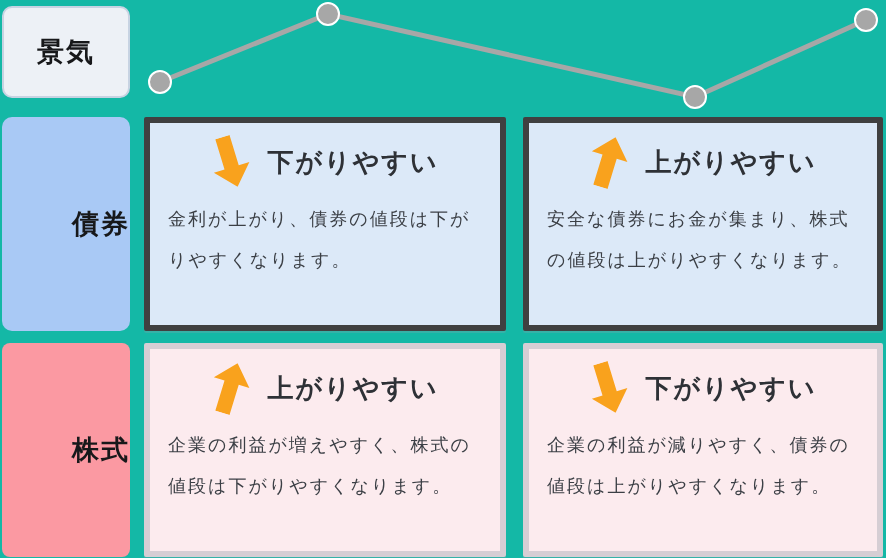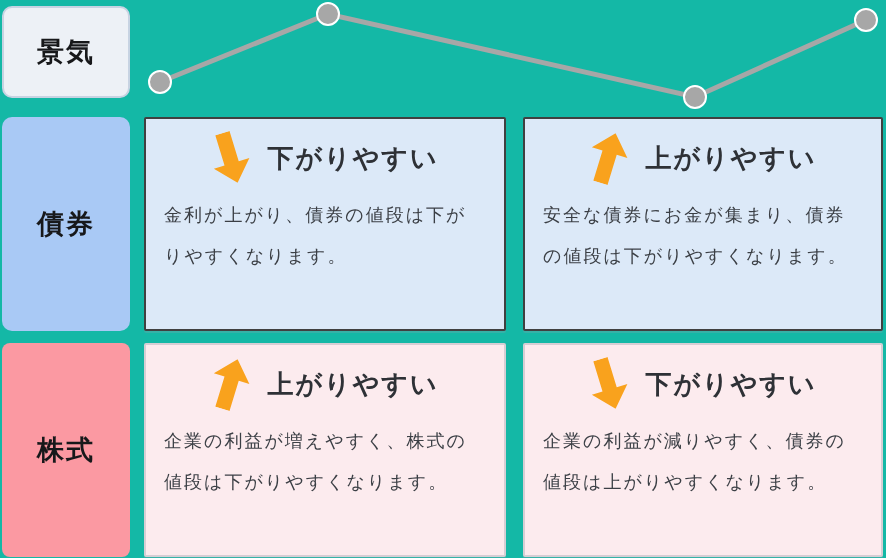--- a/index.html
+++ b/index.html
@@ -12,29 +12,29 @@
     position:absolute;left:2px;top:6px;width:128px;height:92px;
     background:#edf1f6;border:2px solid #c7d3e2;border-radius:10px;
     box-sizing:border-box;display:flex;align-items:center;justify-content:center;
   }
   .economy-box .lbl{font-size:27px;font-weight:bold;color:#17181a;letter-spacing:2px;}
   
   .cycle-chart{position:absolute;left:0;top:0;width:886px;height:115px;}
   
   .row-label{
     position:absolute;left:2px;width:128px;height:214px;border-radius:10px;
-    display:flex;align-items:center;justify-content:center;
+    display:flex;align-items:center;justify-content:flex-end;
   }
   .row-label.bonds{top:117px;background:#a9c9f5;}
   .row-label.stocks{top:343px;background:#fb99a2;border-radius:8px;}
   .row-label .lbl{font-size:27px;font-weight:bold;color:#17181a;letter-spacing:2px;}
   
   .card{
     position:absolute;height:214px;box-sizing:border-box;border-radius:2px;
-    border:2px solid #404040;box-shadow:0 2px 0 rgba(150,160,175,.25);
+    border:6px solid #404040;box-shadow:0 2px 0 rgba(150,160,175,.25);
   }
   .card.c1{left:144px;top:117px;width:362px;background:#dce9f8;}
   .card.c2{left:523px;top:117px;width:360px;background:#dce9f8;}
   .card.c3{left:144px;top:343px;width:362px;background:#fcebee;border-color:#d6ced4;}
   .card.c4{left:523px;top:343px;width:360px;background:#fcebee;border-color:#d6ced4;}
   .card .head{
     margin-top:8px;height:62px;display:flex;align-items:center;justify-content:center;gap:18px;
   }
   .arrow{width:38px;height:52px;flex:0 0 auto;}
   .arrow svg{width:38px;height:52px;display:block;}
@@ -84,21 +84,21 @@
 
   <div class="card c2">
     <div class="head">
       <span class="arrow up">
         <svg viewBox="0 0 40 56">
             <path d="M20 0 L40 22 L28 22 L28 56 L12 56 L12 22 L0 22 Z" fill="#f9a21d"></path>
           </svg>
       </span>
       <span class="title">上がりやすい</span>
     </div>
-    <div class="body">安全な債券にお金が集まり、債券の値段は下がりやすくなります。</div>
+    <div class="body">安全な債券にお金が集まり、株式の値段は上がりやすくなります。</div>
   </div>
 
   <div class="card c3">
     <div class="head">
       <span class="arrow up">
         <svg viewBox="0 0 40 56">
             <path d="M20 0 L40 22 L28 22 L28 56 L12 56 L12 22 L0 22 Z" fill="#f9a21d"></path>
           </svg>
       </span>
       <span class="title">上がりやすい</span>

